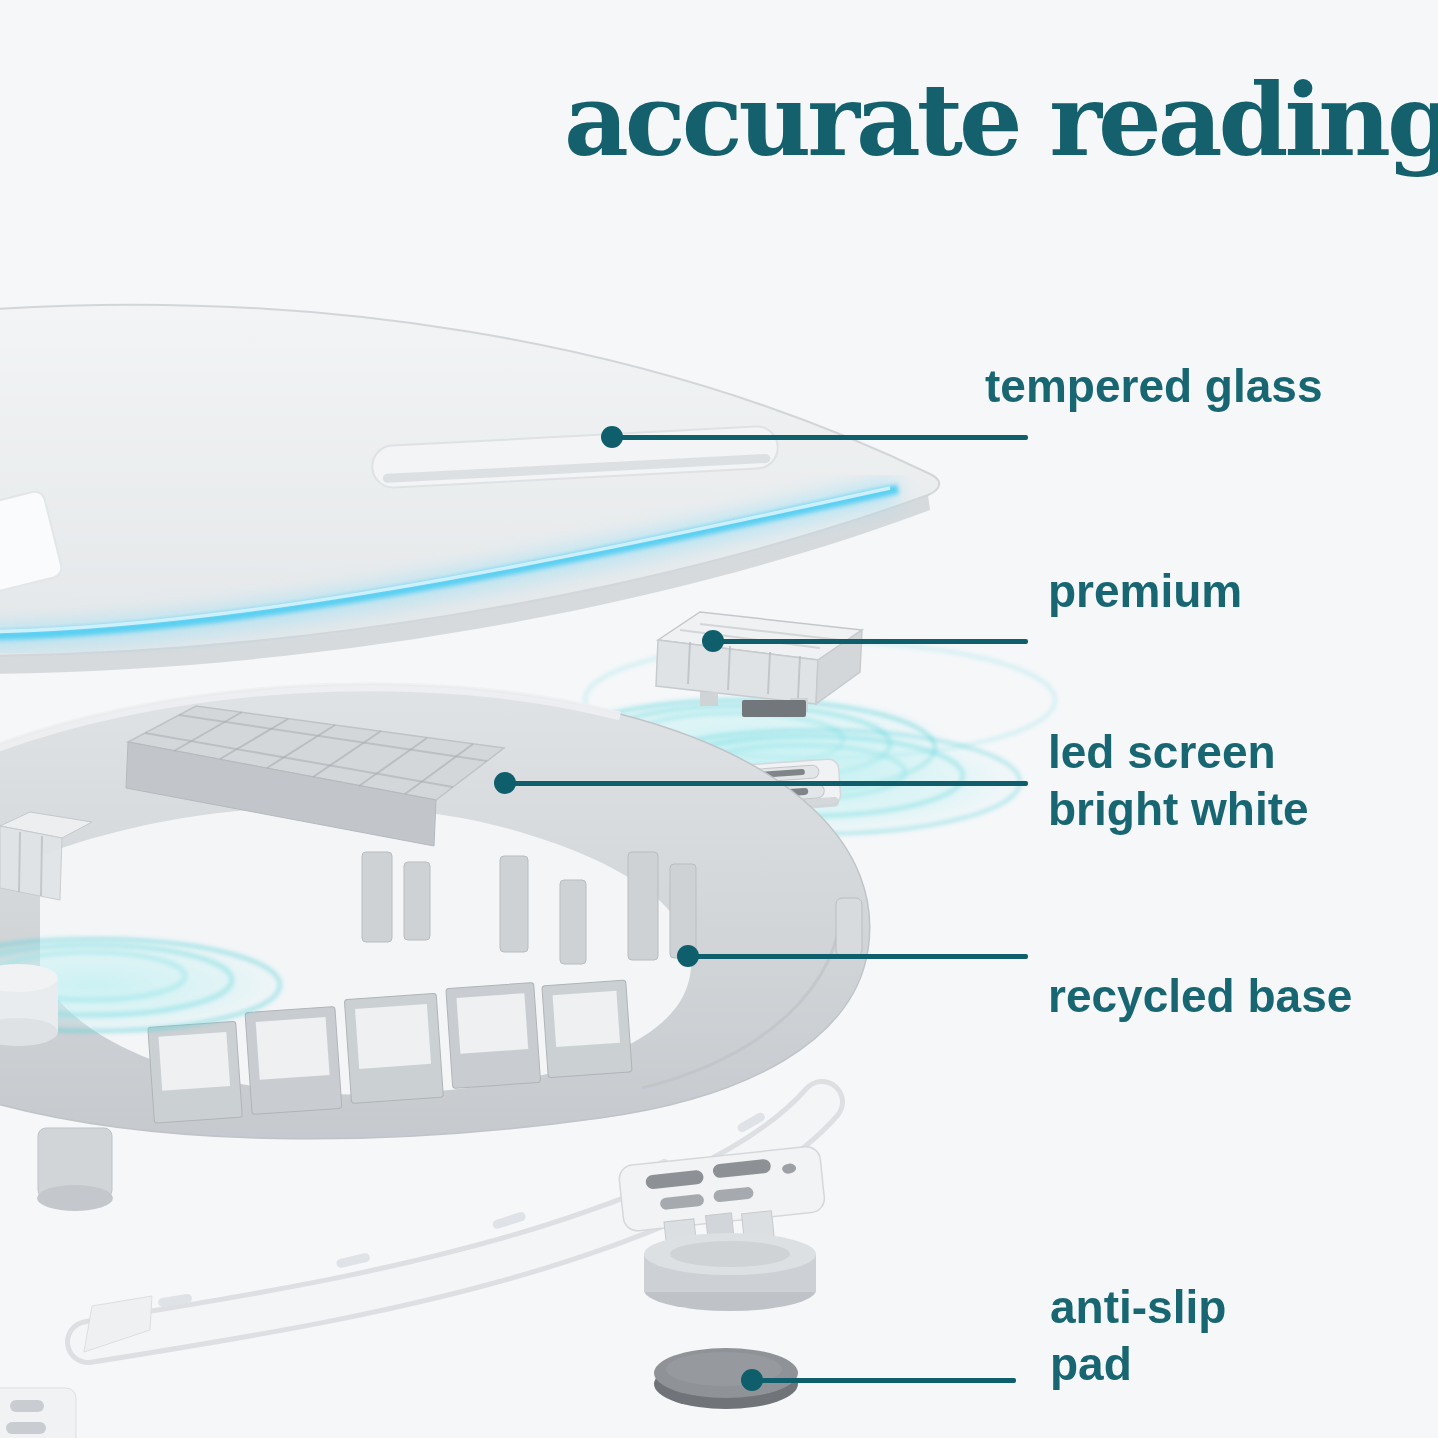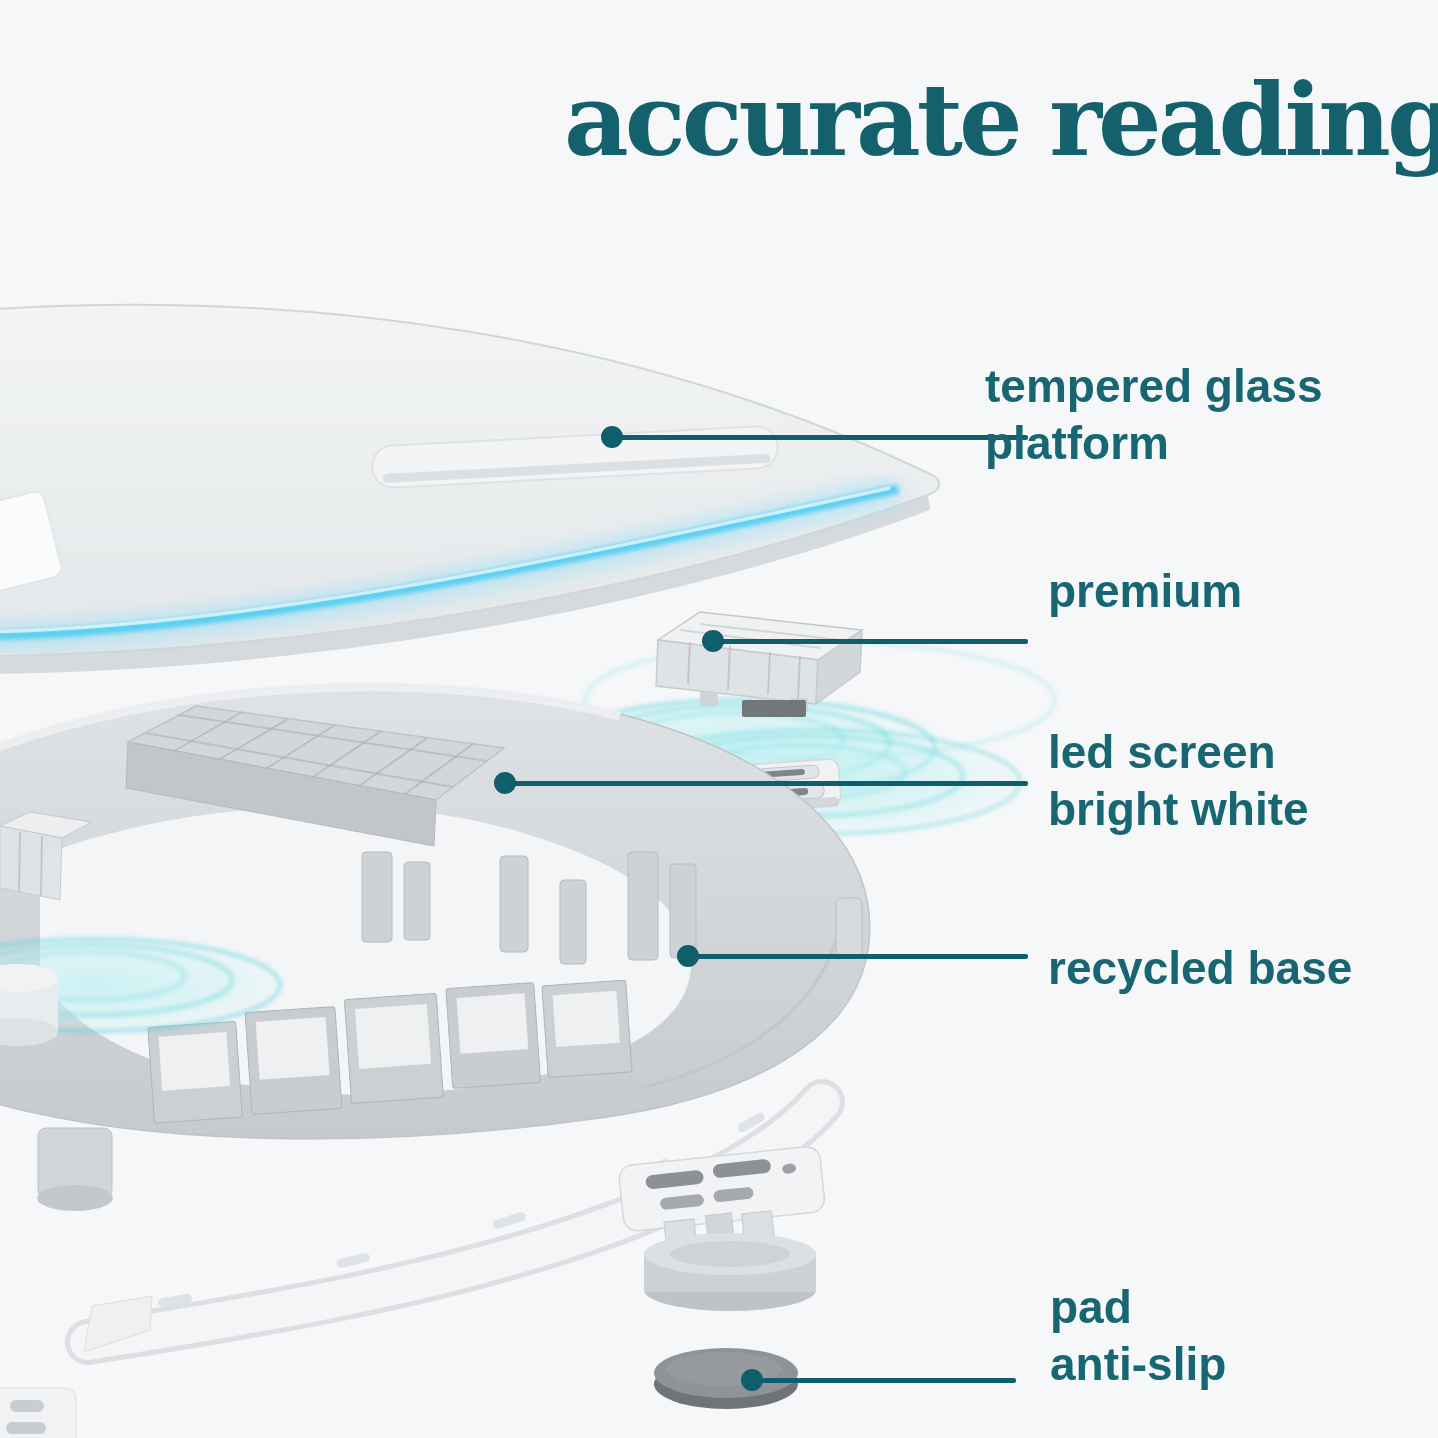--- a/index.html
+++ b/index.html
@@ -35,21 +35,21 @@
   .callout .label{
     position:absolute;z-index:10;
     font-size:46px;line-height:57px;font-weight:600;color:#186672;
     white-space:nowrap;
   }
   .callout .label span{display:block;}
   
   .c1 .dot{left:601px;top:426px;}  .c1 .line{left:612px;top:435px;width:416px;}  .c1 .label{left:985px;top:358px;}
   .c2 .dot{left:702px;top:630px;}  .c2 .line{left:713px;top:639px;width:315px;}  .c2 .label{left:1048px;top:563px;text-align:right;}
   .c3 .dot{left:494px;top:772px;}  .c3 .line{left:505px;top:781px;width:523px;}  .c3 .label{left:1048px;top:724px;}
-  .c4 .dot{left:677px;top:945px;}  .c4 .line{left:688px;top:954px;width:340px;}  .c4 .label{left:1048px;top:940px;}
+  .c4 .dot{left:677px;top:945px;}  .c4 .line{left:688px;top:954px;width:340px;}  .c4 .label{left:1048px;top:968px;}
   .c5 .dot{left:741px;top:1369px;} .c5 .line{left:752px;top:1378px;width:264px;} .c5 .label{left:1050px;top:1279px;}
 </style>
 </head>
 <body>
 
 <div class="stage">
 
   <div class="header">
     <h1>accurate reading</h1>
   </div>
@@ -240,21 +240,20 @@
       <ellipse cx="726" cy="1373" rx="72" ry="25" fill="#8f9397"></ellipse>
       <ellipse cx="724" cy="1369" rx="58" ry="17" fill="#999da1" opacity="0.7"></ellipse>
     </g>
   </svg>
 
   <div class="callout c1">
     <span class="dot"></span>
     <span class="line"></span>
     <div class="label">
       <span>tempered glass</span>
-      <span>platform</span>
     </div>
   </div>
 
   <div class="callout c2">
     <span class="dot"></span>
     <span class="line"></span>
     <div class="label">
       <span>premium</span>
     </div>
   </div>
@@ -274,18 +273,18 @@
     <div class="label">
       <span>recycled base</span>
       <span></span>
     </div>
   </div>
 
   <div class="callout c5">
     <span class="dot"></span>
     <span class="line"></span>
     <div class="label">
+      <span>anti-slip</span>
       <span>pad</span>
-      <span>anti-slip</span>
     </div>
   </div>
 
 </div>
 
 </body></html>

